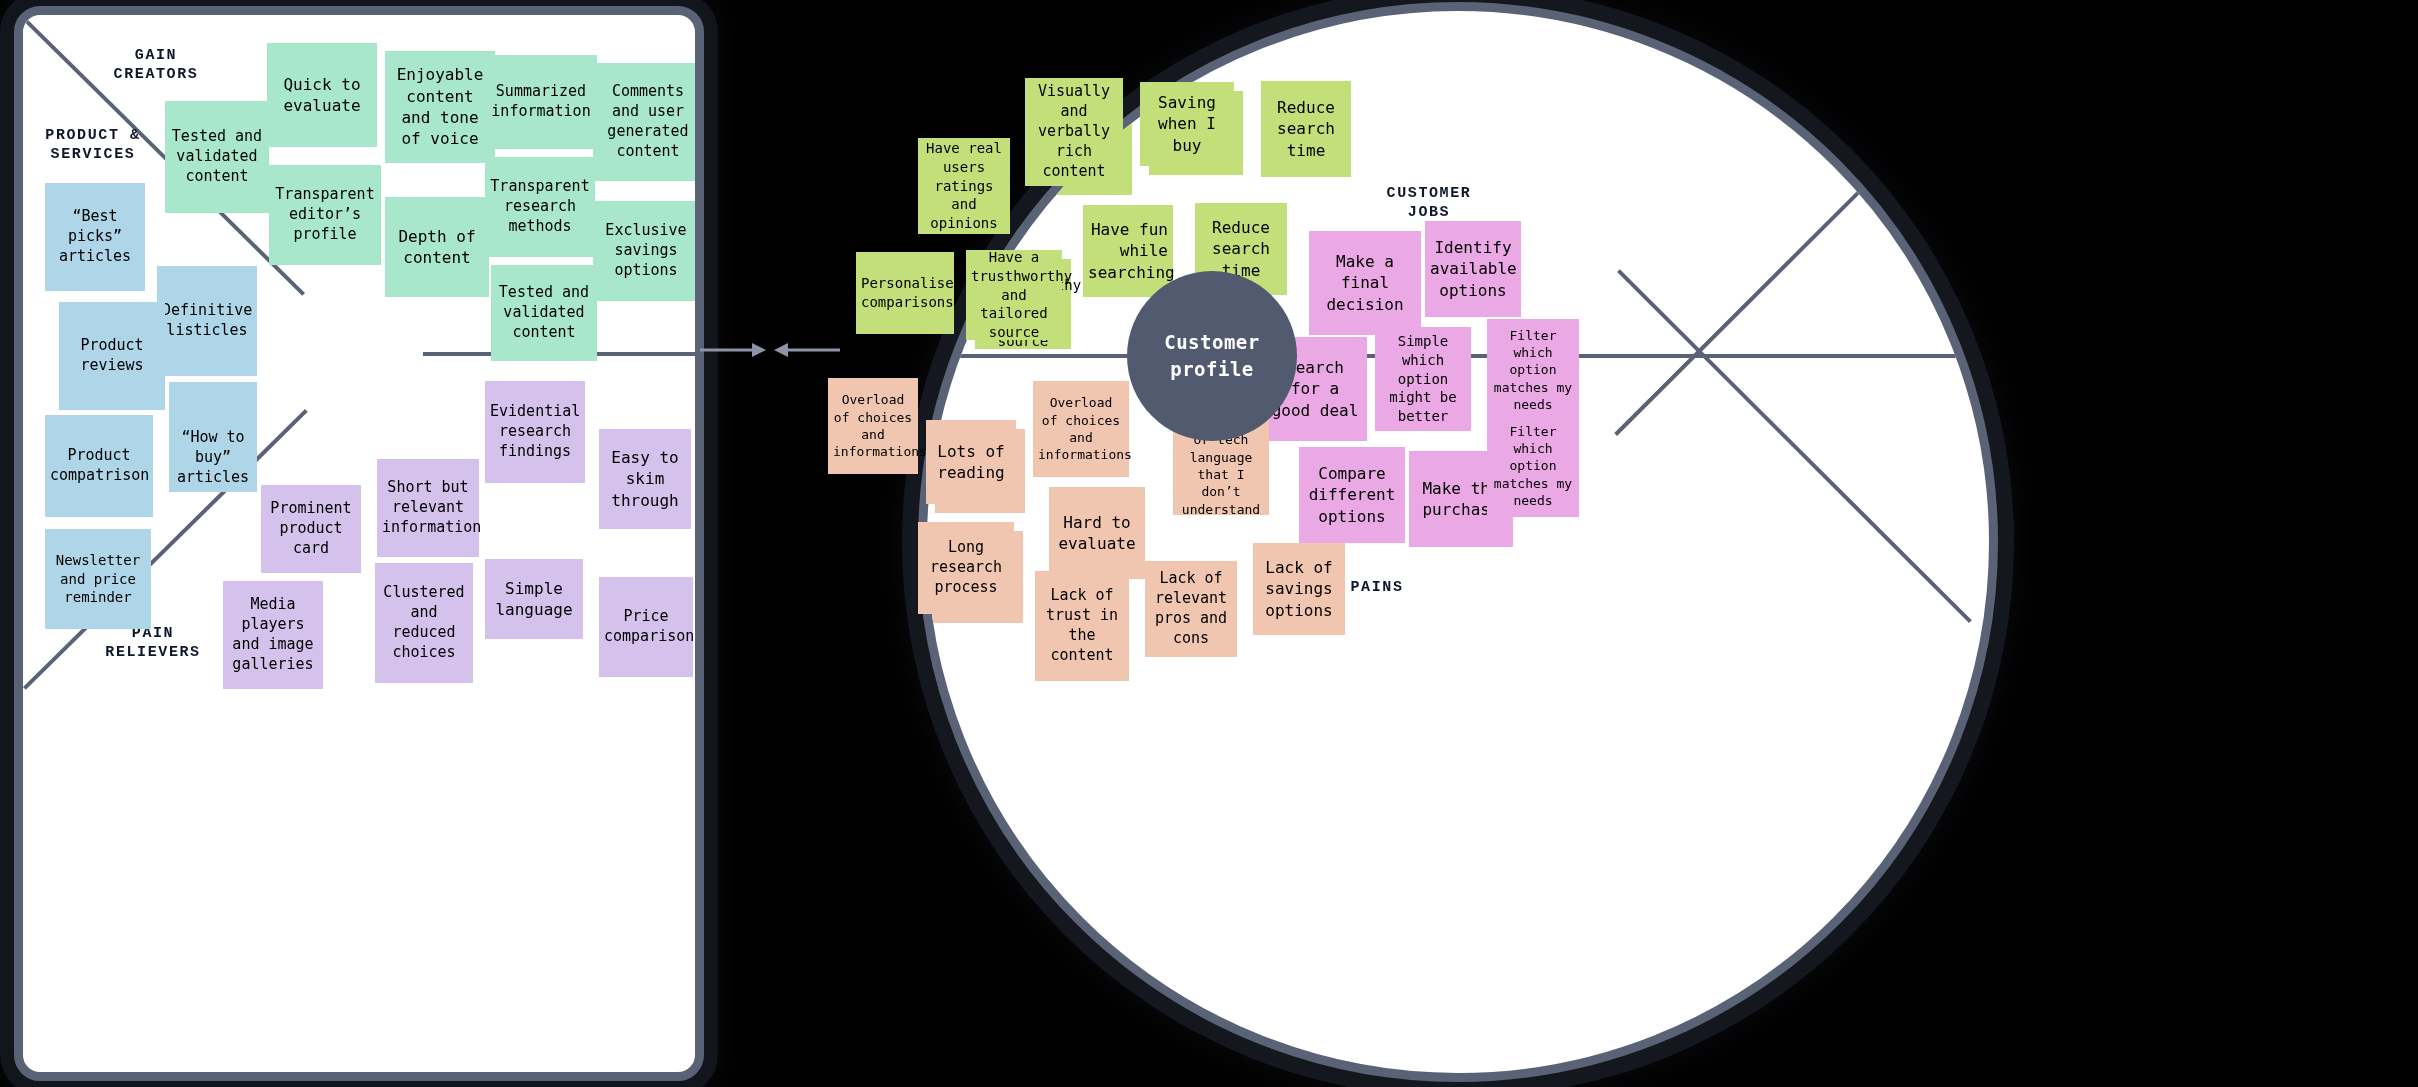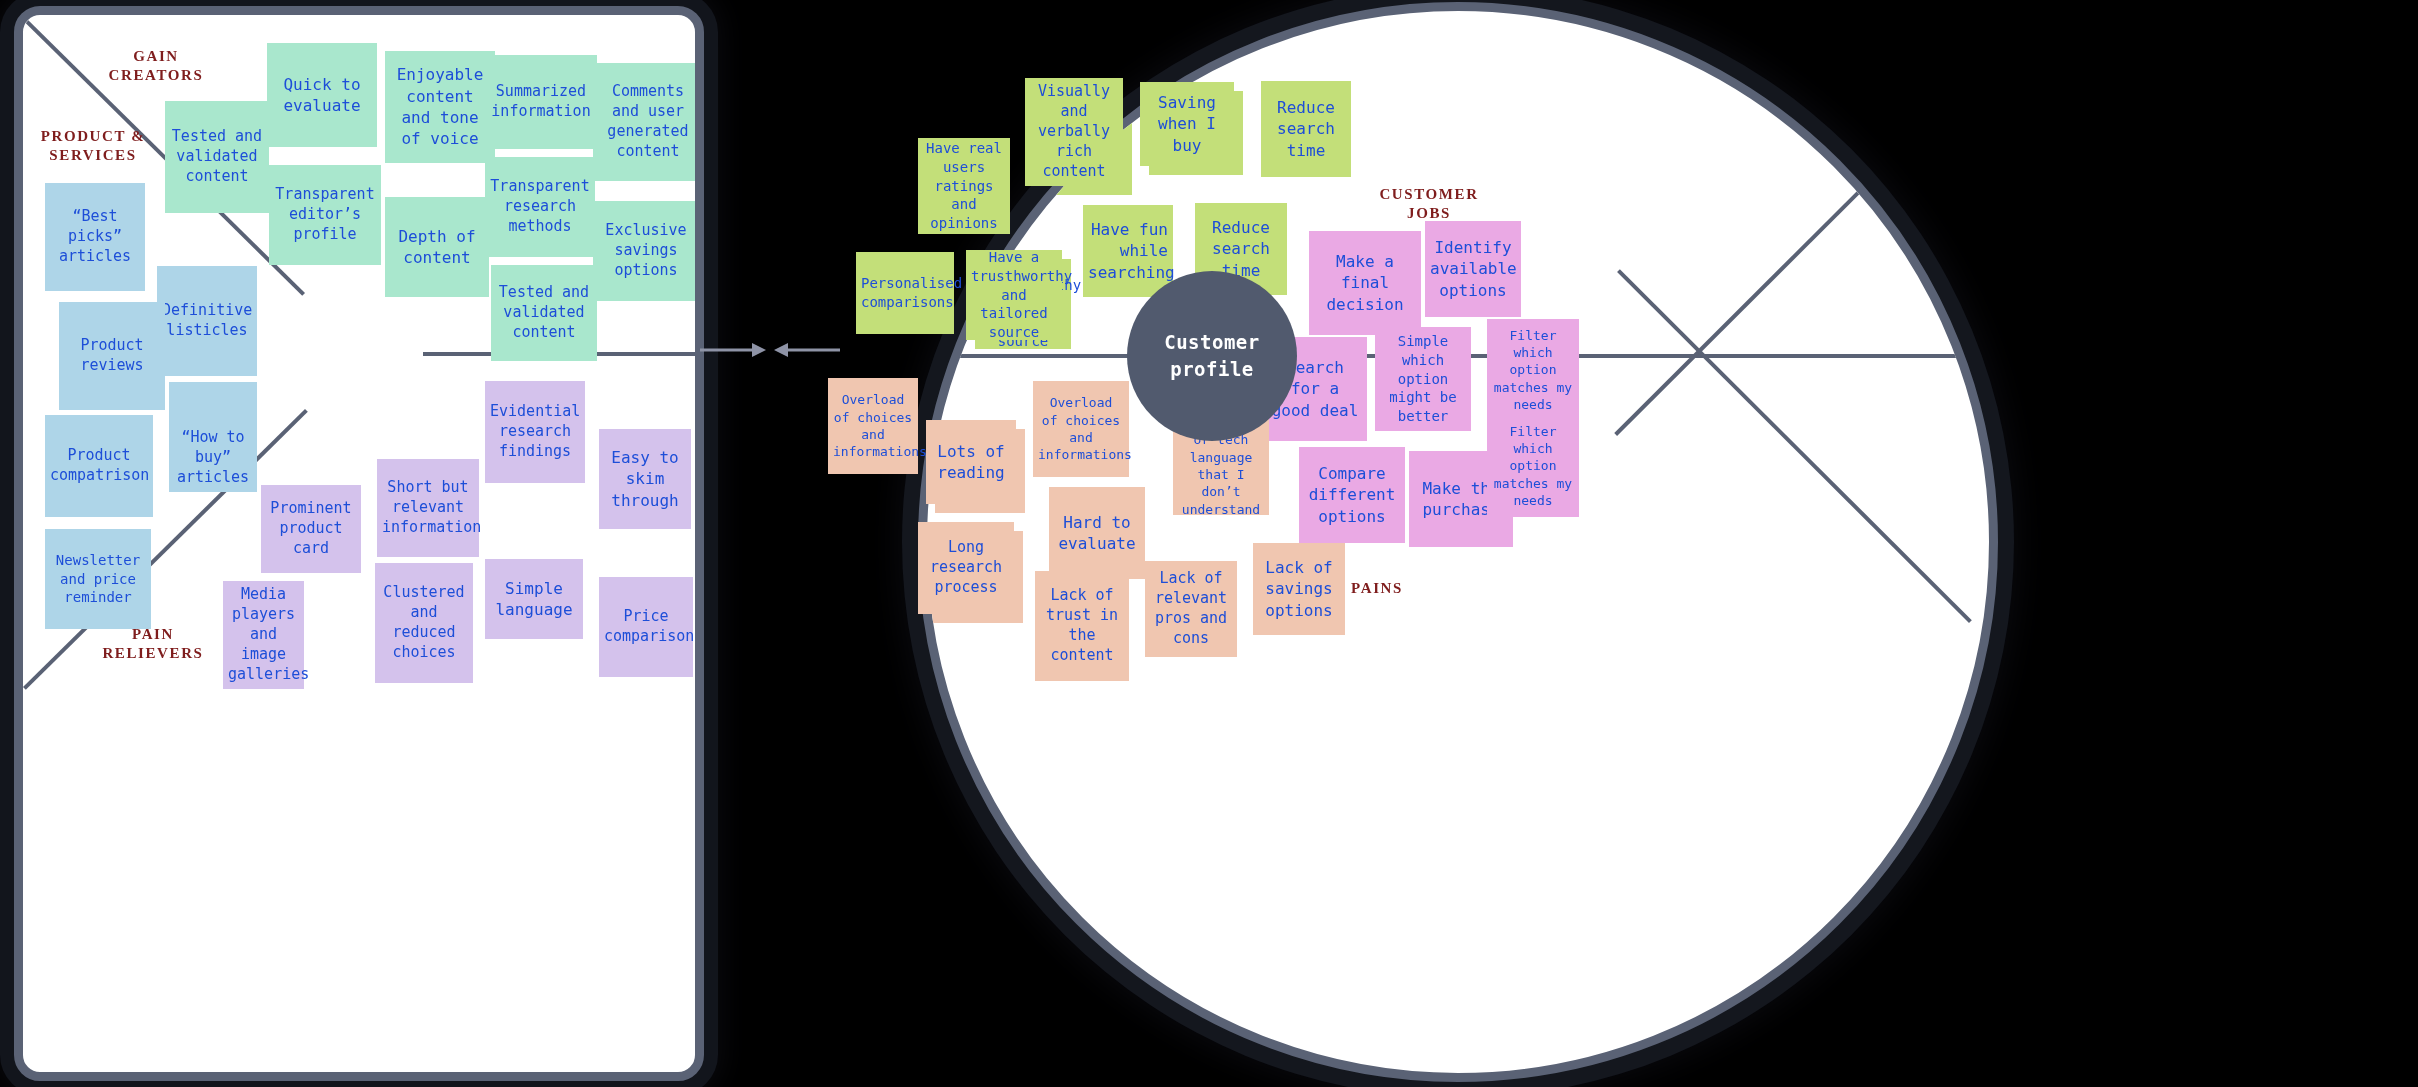--- a/index.html
+++ b/index.html
@@ -11,30 +11,30 @@
     position:absolute;left:14px;top:6px;width:690px;height:1075px;
     background:#fff;border:9px solid #5a6275;border-radius:26px;
     box-shadow:0 0 0 14px #12151c, 0 0 26px 20px rgba(10,10,14,.95);
     box-sizing:border-box;
   }
   #vp-inner{position:absolute;inset:0;overflow:hidden;border-radius:18px;}
 
   #vp-diag1,#vp-diag2{position:absolute;background:#5a6275;height:4px;transform-origin:0 0;}
 
   .sec-label{
-    position:absolute;color:#7f1d1d;font-weight:bold;font-size:15px;
+    position:absolute;color:#0f172a;font-weight:bold;font-size:15px;
     letter-spacing:1.6px;line-height:1.25;text-align:center;
-    font-family:Liberation Serif, serif;
+    font-family:Liberation Mono, monospace;
   }
 
   
   .note{
     position:absolute;display:flex;align-items:center;justify-content:center;
     text-align:center;box-sizing:border-box;padding:4px 5px;
-    color:#1d4ed8;line-height:1.33;
+    color:#000000;line-height:1.33;
     font-family:"DejaVu Sans Mono","Liberation Mono",monospace;
   }
   .note span{display:block;width:100%;}
 
   .n-blue{background:#aed5e8;}
   .n-green{background:#a9e7cd;}
   .n-purple{background:#d4c2ec;}
   .n-lime{background:#c3df79;}
   .n-peach{background:#f0c6b0;}
   .n-pink{background:#eaa9e4;}
@@ -153,21 +153,21 @@
         </div>
         <div class="note n-purple" style="left: 462px; top: 544px; width: 98px; height: 80px; font-size: 16px;">
           <span>Simple language</span>
         </div>
         <div class="note n-purple" style="left: 352px; top: 548px; width: 98px; height: 120px; font-size: 15px;">
           <span>Clustered and reduced choices</span>
         </div>
         <div class="note n-purple" style="left: 576px; top: 562px; width: 94px; height: 100px; font-size: 15px;">
           <span>Price comparison</span>
         </div>
-        <div class="note n-purple" style="left: 200px; top: 566px; width: 81px; height: 108px; font-size: 15px;">
+        <div class="note n-purple" style="left: 200px; top: 566px; width: 100px; height: 108px; font-size: 15px;">
           <span>Media players and image galleries</span>
         </div>
       </div>
 
   </div>
 </div>
 
 <svg id="arrows" viewBox="0 0 140 36">
   <line x1="0" y1="18" x2="54" y2="18" stroke="#8e93a6" stroke-width="3"></line>
   <polygon points="66,18 52,11 52,25" fill="#8e93a6"></polygon>

